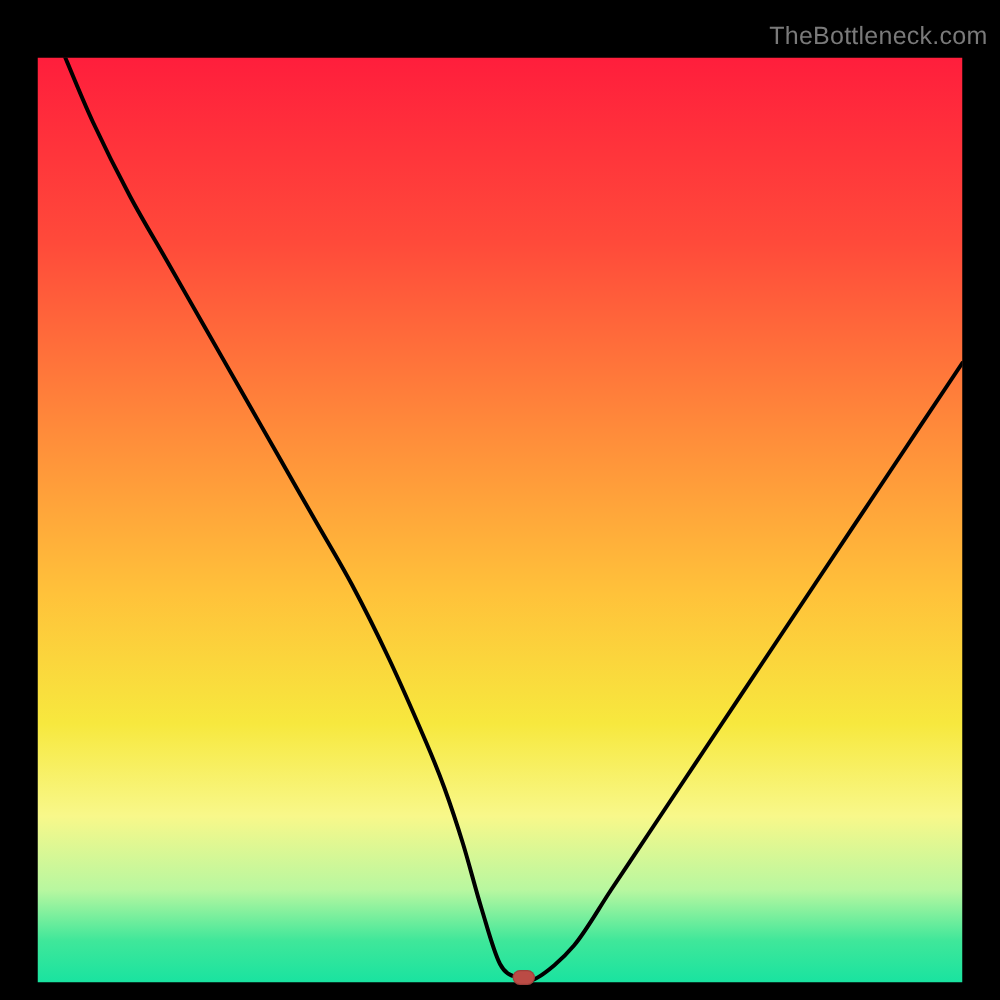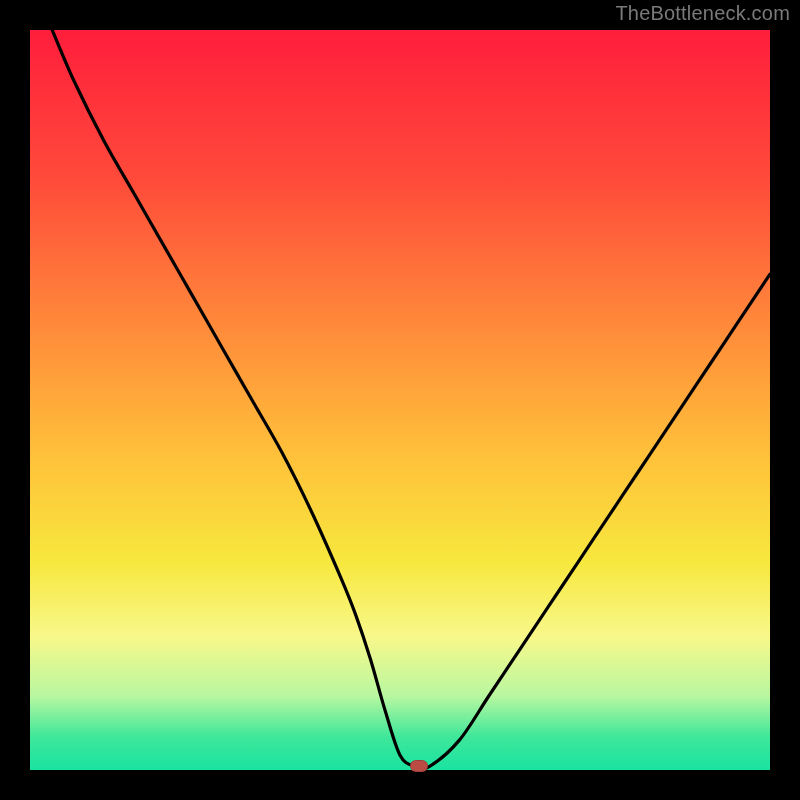--- a/index.html
+++ b/index.html
@@ -7,21 +7,21 @@
     padding: 0;
     width: 800px;
     height: 800px;
     background: #000;
     overflow: hidden;
     font-family: Arial, Helvetica, sans-serif;
   }
   .frame {
     position: absolute;
     left: 0;
-    top: 0;
+    top: 16px;
     width: 800px;
     height: 611px;
     background: #000;
   }
   .watermark {
     position: absolute;
     top: 2px;
     right: 10px;
     color: #7a7a7a;
     font-size: 20px;

